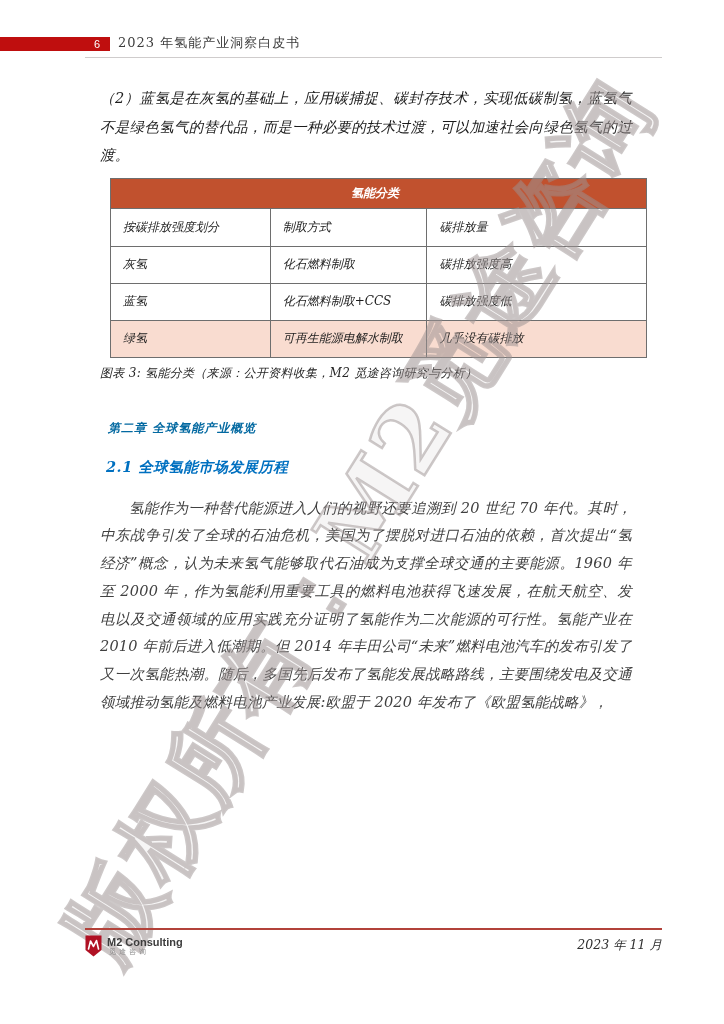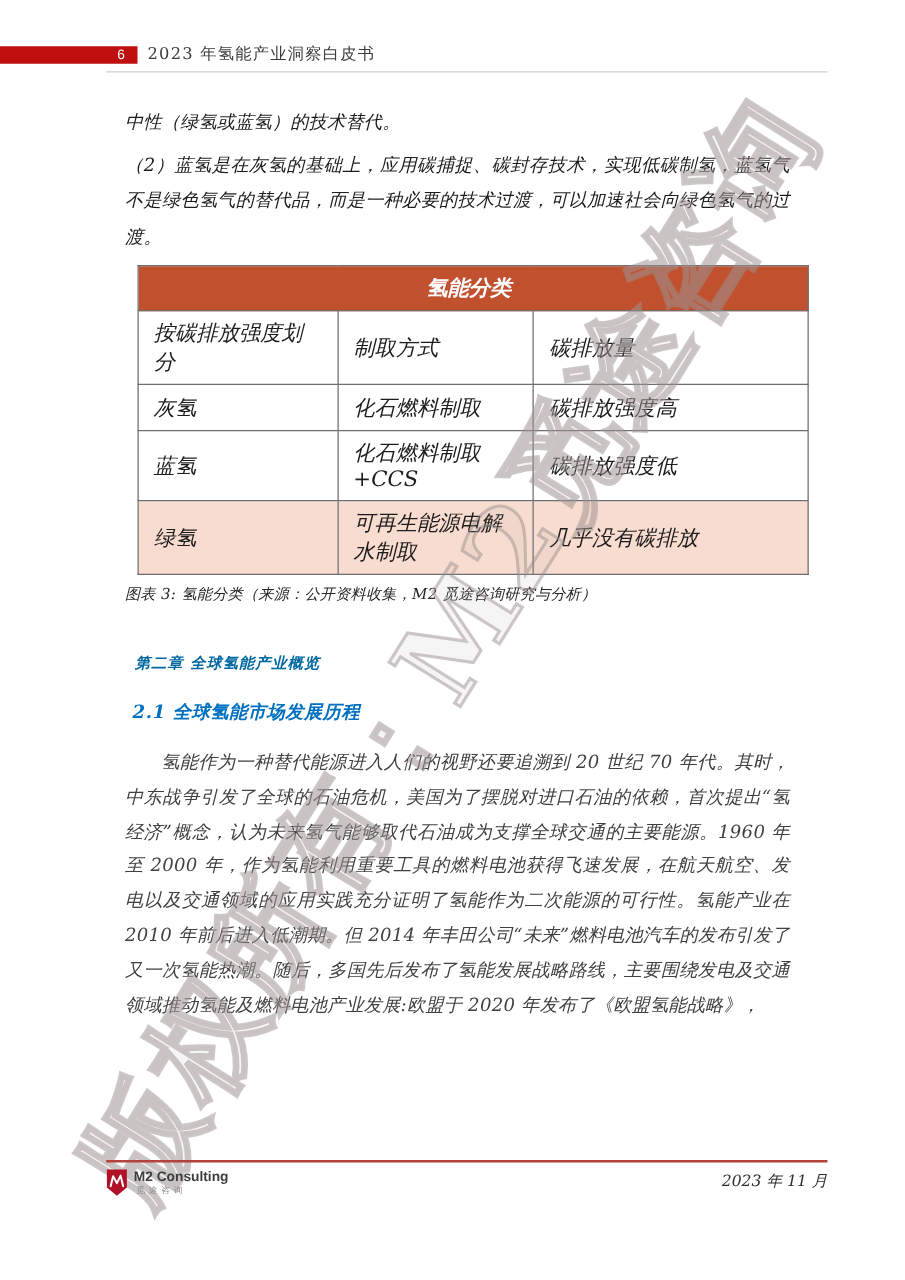--- a/index.html
+++ b/index.html
@@ -35,21 +35,21 @@
   .content { position:absolute; top:84px; left:100px; width:532px; z-index:2; }
   .para {
     font-size:14.5px; line-height:28.5px; text-align:justify; letter-spacing:0.2px;
     font-style:italic; color:#1c1c1c; margin-bottom:6px;
   }
   
   table.cls {
     border-collapse:collapse; width:537px; margin:8px 0 0 10px;
     font-style:italic;
   }
-  table.cls td { border:1px solid #6e6e6e; font-size:17px; padding:6px 19px 6px 12px; vertical-align:middle; }
+  table.cls td { border:1px solid #6e6e6e; font-size:12px; padding:6px 19px 6px 12px; vertical-align:middle; }
   td.tbl-title {
     background:#c1512e; border:1px solid #c1512e; color:#ffffff; text-align:center;
     font-weight:bold; font-size:14px; height:28px; padding:4px;
   }
   tr.colhead td { height:38px; }
   tr.datarow td { height:37px; }
   tr.highlight td { background:#f9dcd0; }
   td.c1 { width:160px; }
   td.c2 { width:157px; }
   td.c3 { width:220px; }
@@ -88,21 +88,20 @@
 
   <div class="header-bar">
     <span class="page-num">6</span>
   </div>
   <div class="header-title">2023 年氢能产业洞察白皮书</div>
   <div class="header-rule"></div>
 
   <div class="watermark">版权所有：M2觅途咨询</div>
 
   <div class="content">
-    <p class="para">中性（绿氢或蓝氢）的技术替代。</p>
     <p class="para">（2）蓝氢是在灰氢的基础上，应用碳捕捉、碳封存技术，实现低碳制氢，蓝氢气不是绿色氢气的替代品，而是一种必要的技术过渡，可以加速社会向绿色氢气的过渡。</p>
 
     <table class="cls">
       <tbody>
         <tr>
           <td class="tbl-title" colspan="3">氢能分类</td>
         </tr>
         <tr class="colhead">
           <td class="c1">按碳排放强度划分</td>
           <td class="c2">制取方式</td>

